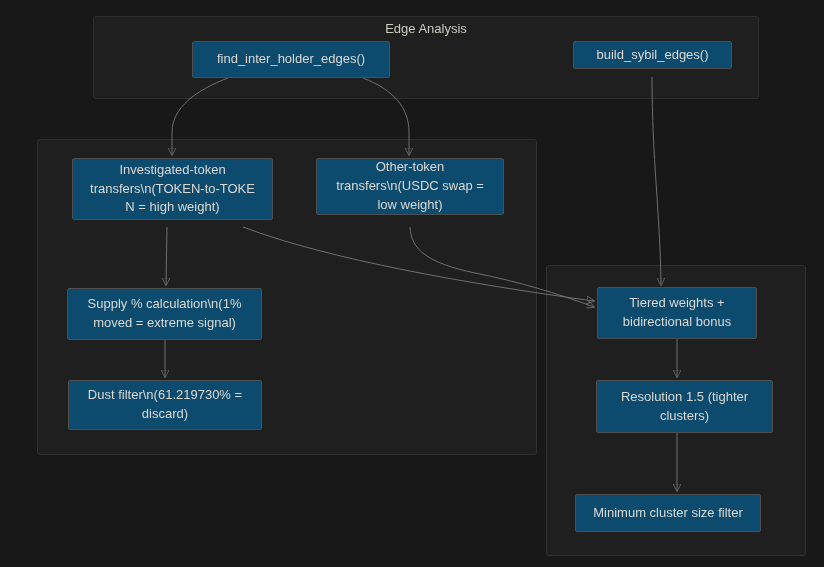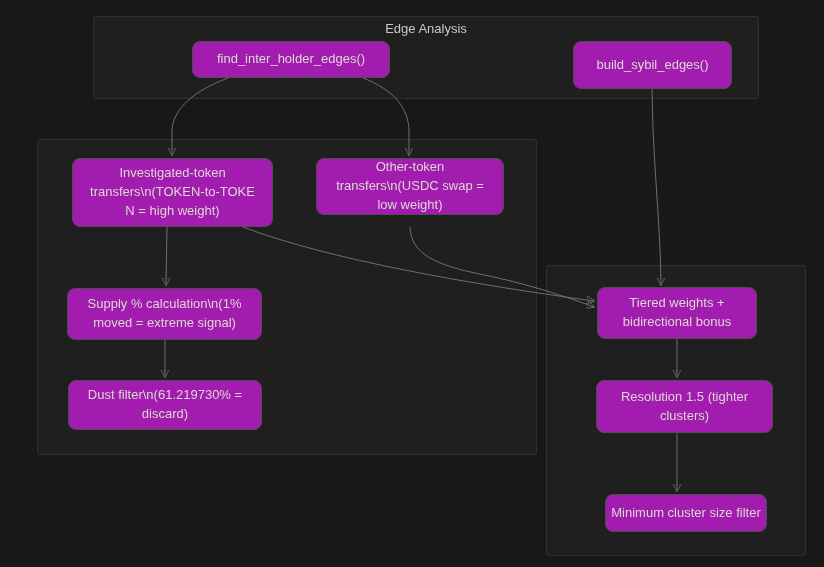--- a/index.html
+++ b/index.html
@@ -38,23 +38,23 @@
     z-index: 2;
     pointer-events: none;
   }
   .edges-svg path {
     fill: none;
     stroke: #6f6f6f;
     stroke-width: 1;
   }
   .node {
     position: absolute;
-    background: #a21caf;
+    background: #0c4a6e;
     border: 1px solid #4e4e4e;
-    border-radius: 8px;
+    border-radius: 2px;
     z-index: 3;
     box-sizing: border-box;
     display: flex;
     align-items: center;
     justify-content: center;
     text-align: center;
   }
   .node-label {
     color: #dcd9d2;
     font-size: 13px;
@@ -88,25 +88,25 @@
     <path d="M 410 227 C 411 250, 428 263, 475 273 C 520 282, 556 293, 594 307" marker-end="url(#arrow)"></path>
     <path d="M 165 340 L 165 377" marker-end="url(#arrow)"></path>
     <path d="M 677 339 L 677 377" marker-end="url(#arrow)"></path>
     <path d="M 677 433 L 677 491" marker-end="url(#arrow)"></path>
   </svg>
 
   <div class="node" style="left:192px; top:41px; width:198px; height:37px;">
     <span class="node-label">find_inter_holder_edges()</span>
   </div>
 
-  <div class="node" style="left:573px; top:41px; width:159px; height:48px;">
+  <div class="node" style="left:573px; top:41px; width:159px; height:28px;">
     <span class="node-label">build_sybil_edges()</span>
   </div>
 
-  <div class="node" style="left:72px; top:158px; width:201px; height:69px;justify-content:center;">
+  <div class="node" style="left:72px; top:158px; width:201px; height:62px;justify-content:center;">
     <span class="node-label">Investigated-token
 transfers\n(TOKEN-to-TOKE
 N = high weight)</span>
   </div>
 
   <div class="node" style="left:316px; top:158px; width:188px; height:57px;">
     <span class="node-label">Other-token
 transfers\n(USDC swap =
 low weight)</span>
   </div>
@@ -124,17 +124,17 @@
   <div class="node" style="left:597px; top:287px; width:160px; height:52px;">
     <span class="node-label">Tiered weights +
 bidirectional bonus</span>
   </div>
 
   <div class="node" style="left:588px; top:380px; width:177px; height:53px;margin-left:8px;">
     <span class="node-label">Resolution 1.5 (tighter
 clusters)</span>
   </div>
 
-  <div class="node" style="left:575px; top:494px; width:162px; height:38px;margin-left:30px;">
+  <div class="node" style="left:575px; top:494px; width:186px; height:38px;">
     <span class="node-label">Minimum cluster size filter</span>
   </div>
 
 </div>
 
 </body></html>

